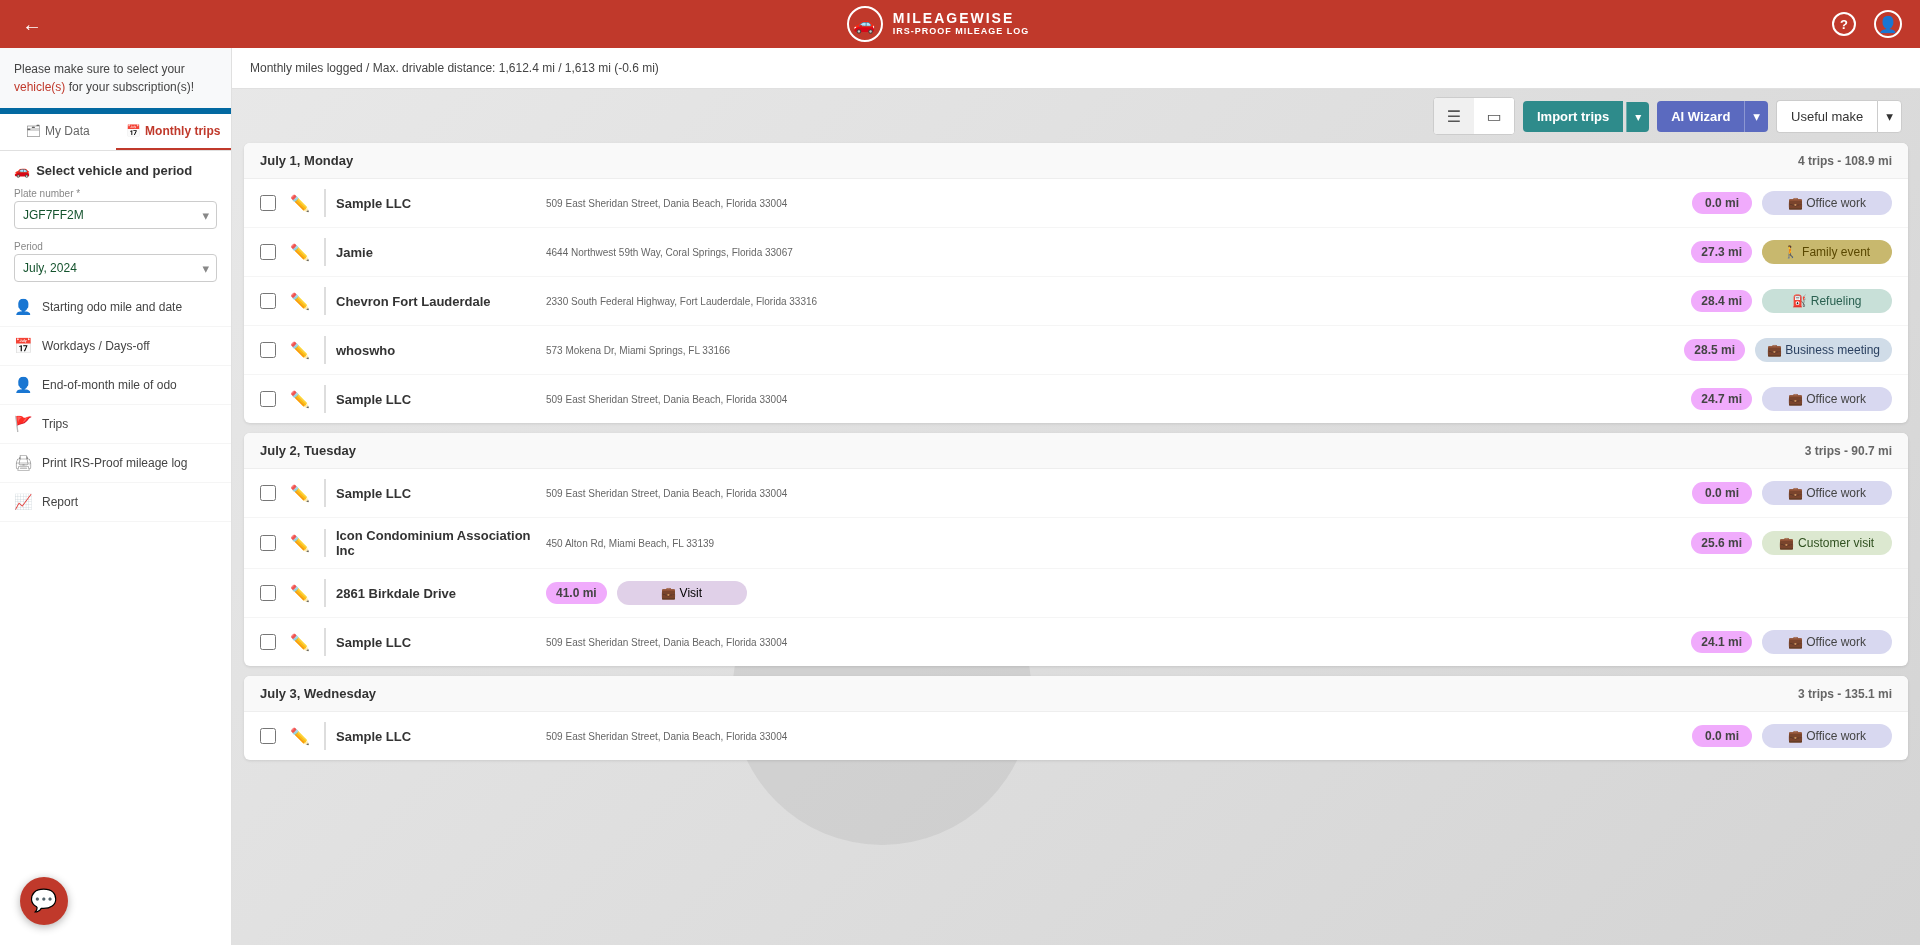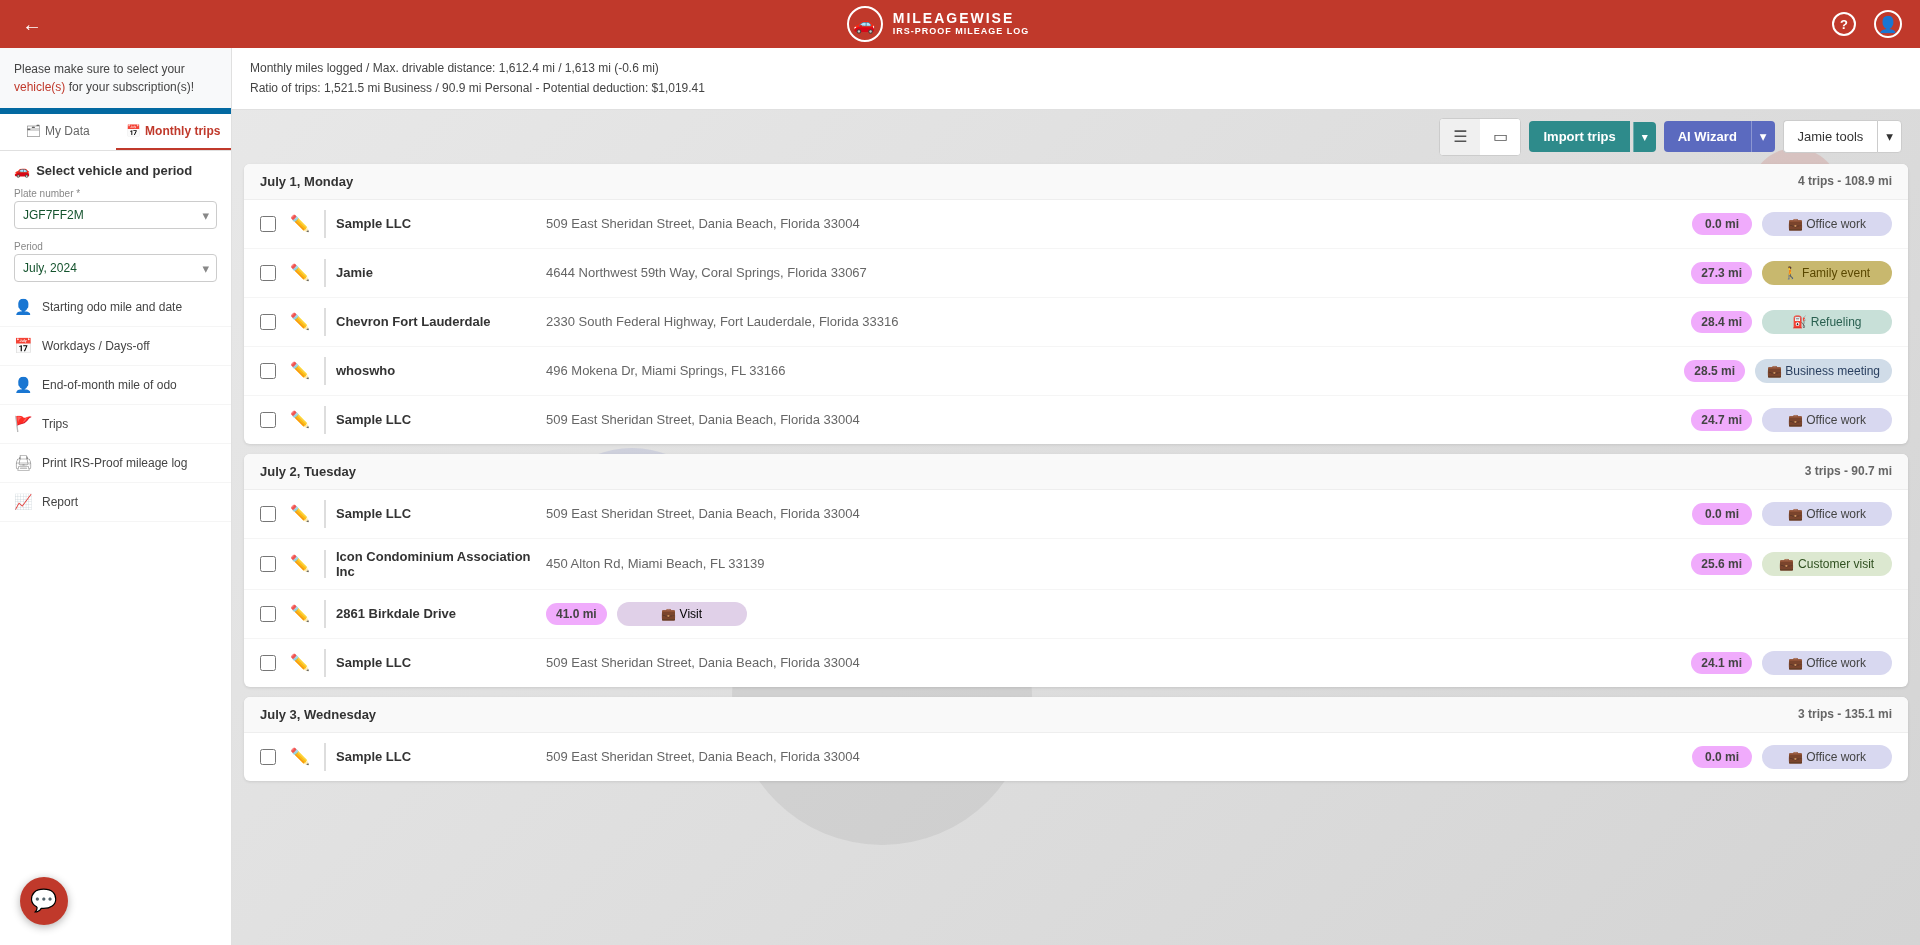--- a/index.html
+++ b/index.html
@@ -205,21 +205,21 @@
       gap: 10px;
     }
     .trip-row:last-child { border-bottom: none; }
     .trip-checkbox { width: 16px; height: 16px; accent-color: #c0392b; cursor: pointer; flex-shrink: 0; }
     .trip-edit-btn {
       width: 28px; height: 28px; background: none; border: none; cursor: pointer;
       display: flex; align-items: center; justify-content: center; font-size: 16px; color: #aaa; flex-shrink: 0;
     }
     .trip-divider { width: 2px; height: 28px; background: #ddd; flex-shrink: 0; }
     .trip-name { font-size: 13px; font-weight: 600; color: #333; min-width: 200px; flex: 0 0 200px; }
-    .trip-address { font-size: 13px; color: #666; flex: 1; }
+    .trip-address { font-size: 10px; color: #666; flex: 1; }
     .trip-distance {
       background: #f0abfc; color: #444; padding: 4px 10px; border-radius: 12px;
       font-size: 12px; font-weight: 600; min-width: 60px; text-align: center; flex-shrink: 0;
     }
     .trip-category {
       padding: 5px 12px; border-radius: 20px; font-size: 12px; font-weight: 500;
       display: flex; align-items: center; gap: 6px; min-width: 130px; justify-content: center; flex-shrink: 0;
     }
     .cat-office { background: #d8d8f0; color: #444; }
     .cat-family { background: #c8b86e; color: #5a4800; }
@@ -335,39 +335,38 @@
       <div class="map-pin" style="background:#c0392b;top:200px;left:100px;"></div>
       <div class="map-pin" style="background:#5b6abf;top:400px;left:300px;width:200px;height:200px;"></div>
       <div class="map-pin" style="background:#c0392b;top:100px;right:80px;width:90px;height:90px;"></div>
       <div class="map-pin" style="background:#888;bottom:100px;left:500px;width:300px;height:300px;"></div>
     </div>
 
     <div class="content-overlay">
 
       <div class="stats-bar">
         <div>Monthly miles logged / Max. drivable distance: 1,612.4 mi / 1,613 mi  (-0.6 mi)</div>
-        <div>Ratio of trips: 1,521.5 mi Business / 90.9 mi Personal - Potential deduction: $1,019.41</div>
       </div>
 
       <div class="toolbar">
         <div class="view-toggle">
           <button class="view-toggle-btn active" title="List view">☰</button>
           <button class="view-toggle-btn">▭</button>
 
         </div>
         <div class="btn-primary-split">
           <button class="main-btn">Import trips</button>
           <button class="split-arrow">▾</button>
         </div>
         <div class="btn-ai-split">
           <button class="main-btn">AI Wizard</button>
           <button class="split-arrow">▾</button>
         </div>
         <div class="btn-outline-split">
-          <button class="main-btn">Jamie tools</button>
+          <button class="main-btn">Useful make</button>
           <button class="split-arrow">▾</button>
         </div>
       </div>
 
       <div class="trips-container" id="trips-container">
       <div class="day-section">
             <div class="day-header">
               <span>July 1, Monday</span>
               <span class="day-stats">4 trips - 108.9 mi</span>
             </div>
@@ -396,21 +395,21 @@
       <span class="trip-name">Chevron Fort Lauderdale</span>
       <span class="trip-address">2330 South Federal Highway, Fort Lauderdale, Florida 33316</span>
       <span class="trip-distance">28.4 mi</span>
       <span class="trip-category cat-refueling">⛽ Refueling</span>
     </div>
             <div class="trip-row">
       <input type="checkbox" class="trip-checkbox" style="">
       <button class="trip-edit-btn">✏️</button>
       <div class="trip-divider"></div>
       <span class="trip-name">whoswho</span>
-      <span class="trip-address">496 Mokena Dr, Miami Springs, FL 33166</span>
+      <span class="trip-address">573 Mokena Dr, Miami Springs, FL 33166</span>
       <span class="trip-distance">28.5 mi</span>
       <span class="trip-category cat-business">💼 Business meeting</span>
     </div>
             <div class="trip-row">
       <input type="checkbox" class="trip-checkbox" style="">
       <button class="trip-edit-btn">✏️</button>
       <div class="trip-divider"></div>
       <span class="trip-name">Sample LLC</span>
       <span class="trip-address">509 East Sheridan Street, Dania Beach, Florida 33004</span>
       <span class="trip-distance">24.7 mi</span>

